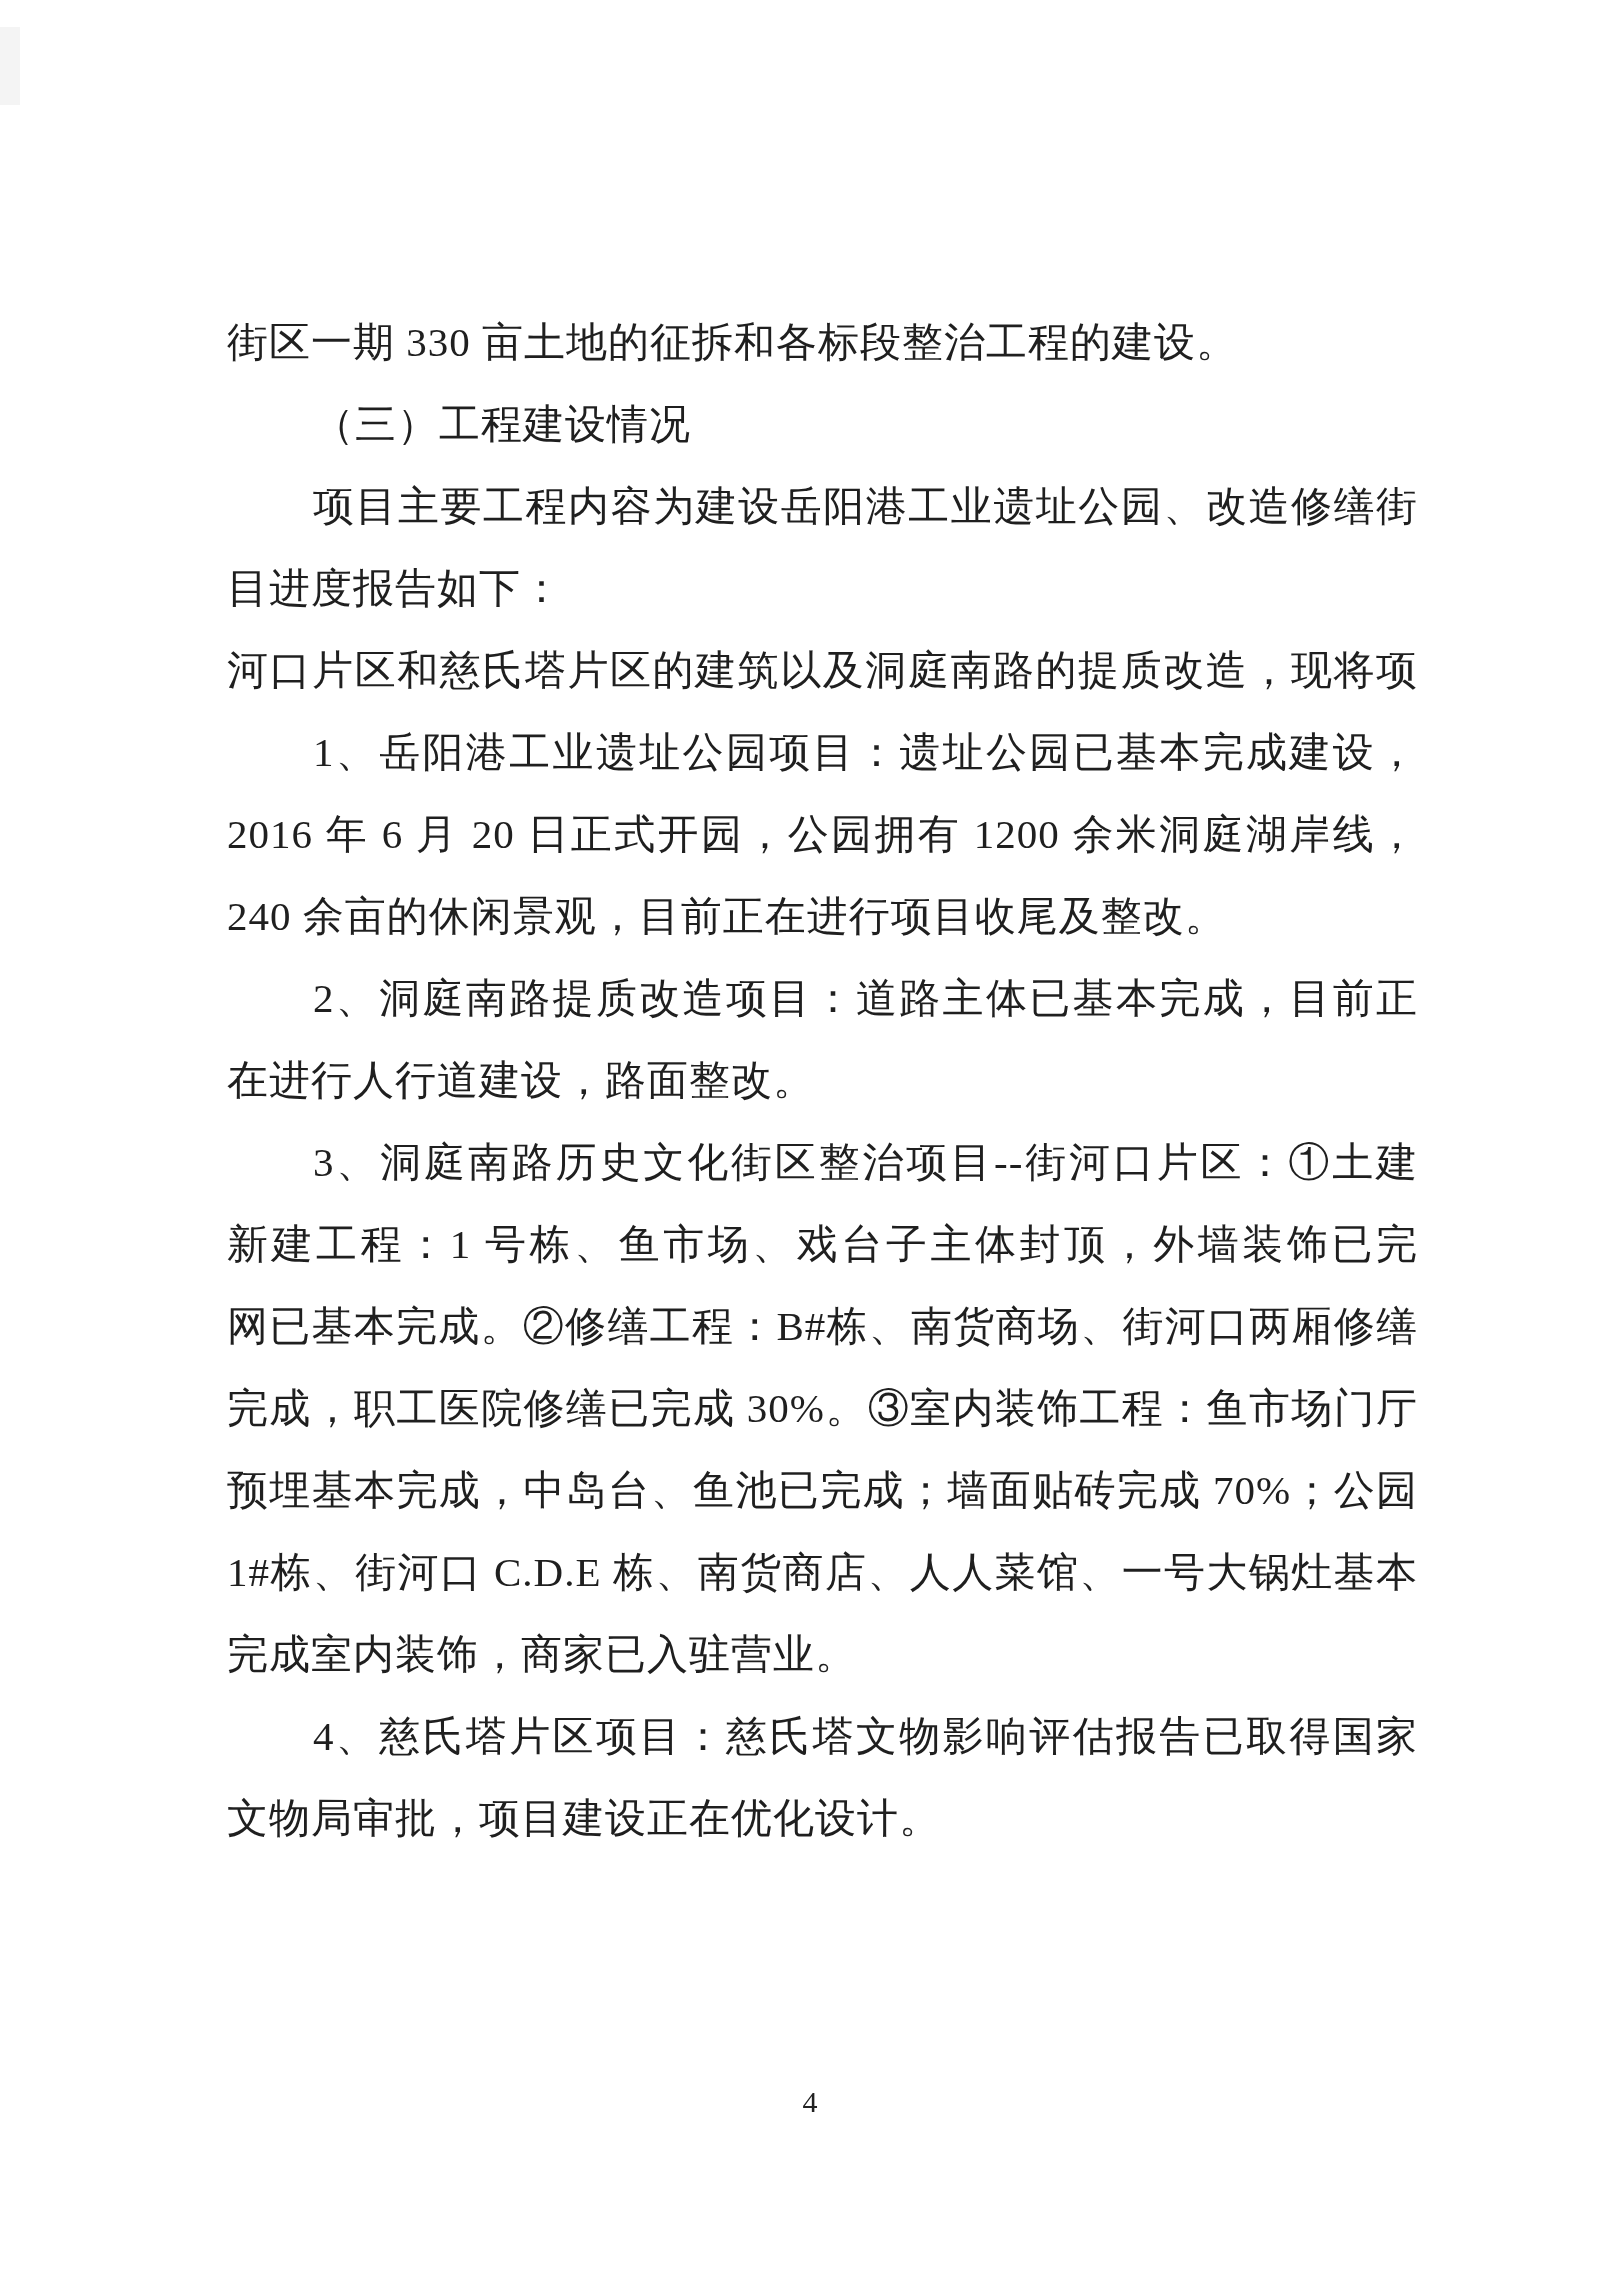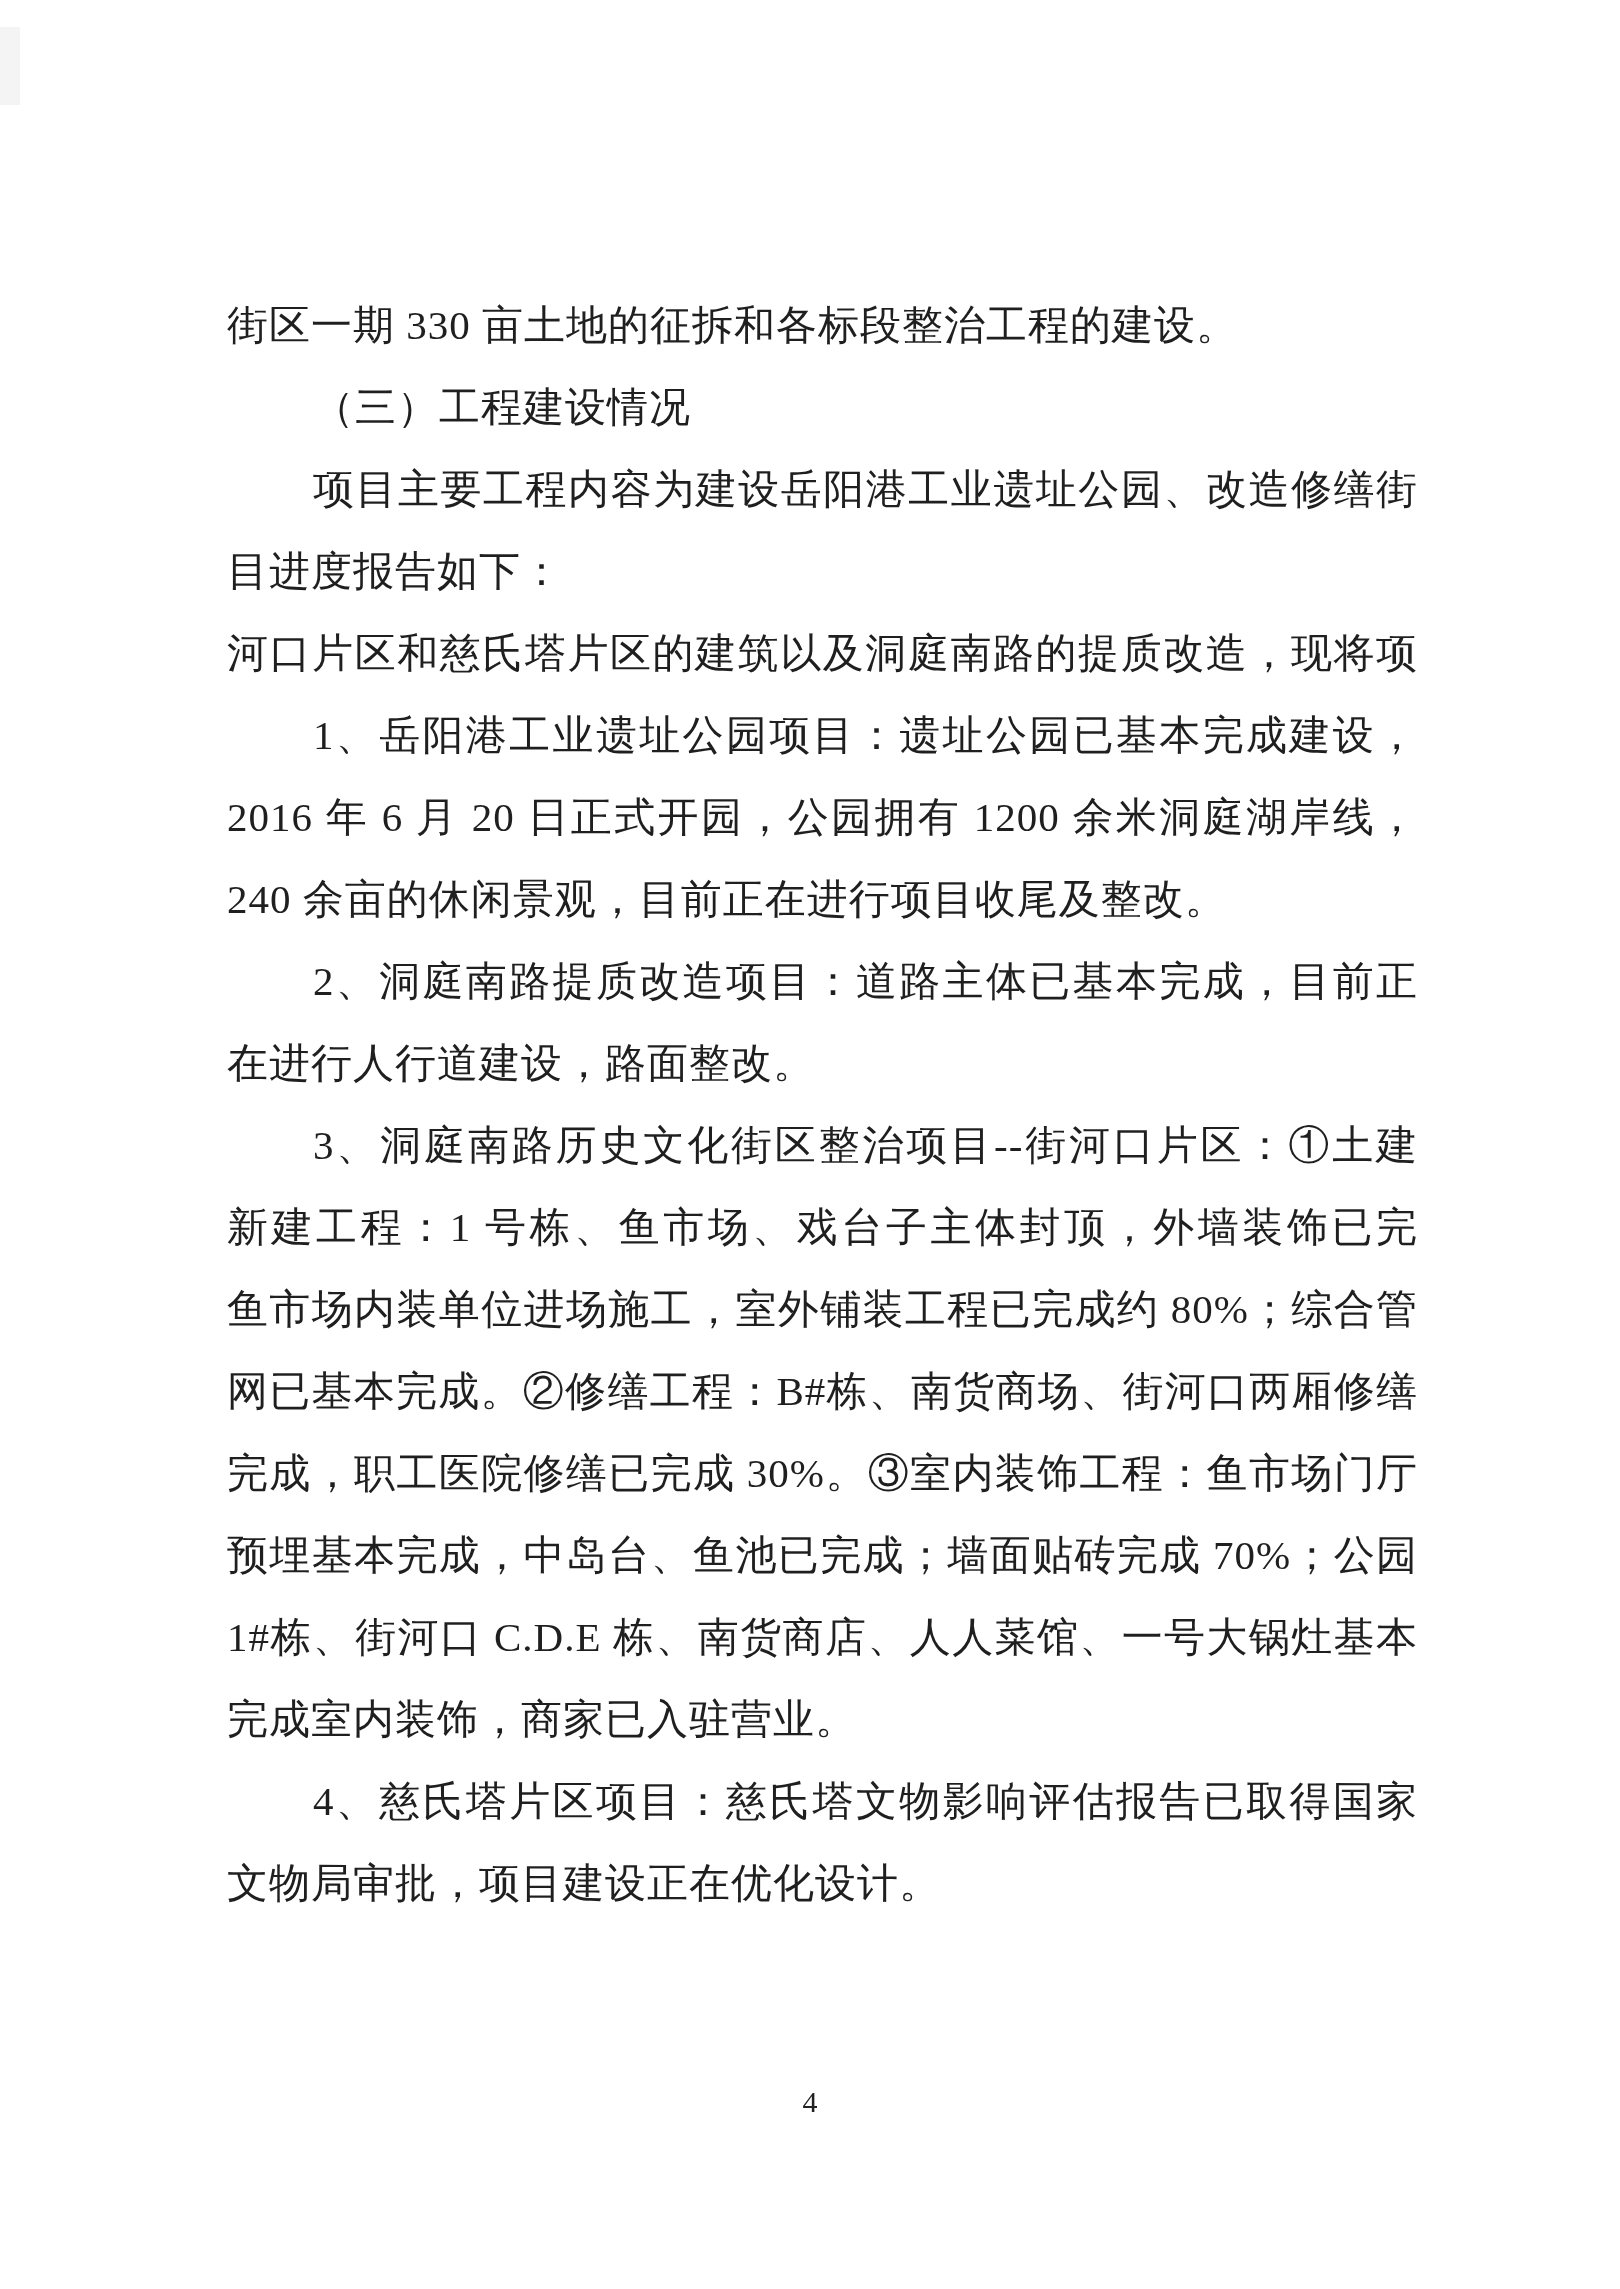--- a/index.html
+++ b/index.html
@@ -20,21 +20,21 @@
     position: absolute;
     left: 0;
     top: 27.4px;
     width: 19.6px;
     height: 78px;
     background: #f4f4f4;
   }
   .text-block {
     position: absolute;
     left: 227px;
-    top: 284px;
+    top: 301px;
     width: 1191px;
   }
   .line {
     box-sizing: border-box;
     width: 1191px;
     height: 82px;
     line-height: 82px;
     font-size: 41px;
     letter-spacing: 1px;
     white-space: nowrap;
@@ -89,21 +89,20 @@
     <div class="line"><span>240 余亩的休闲景观，目前正在进行项目收尾及整改。</span></div>
 
     <div class="line just indent"><span class="b">2、洞庭南路提质改造项目：</span><span>道路主体已基本完成，目前正</span></div>
 
     <div class="line"><span>在进行人行道建设，路面整改。</span></div>
 
     <div class="line just indent"><span class="b">3、洞庭南路历史文化街区整治项目--街河口片区：</span><span>①土建</span></div>
 
     <div class="line just"><span>新建工程：1 号栋、鱼市场、戏台子主体封顶，外墙装饰已完成；</span></div>
 
-    <div class="line just"><span>鱼市场内装单位进场施工，室外铺装工程已完成约 80%；综合管</span></div>
 
     <div class="line just"><span>网已基本完成。②修缮工程：B#栋、南货商场、街河口两厢修缮</span></div>
 
     <div class="line just"><span>完成，职工医院修缮已完成 30%。③室内装饰工程：鱼市场门厅</span></div>
 
 
     <div class="line just"><span>预埋基本完成，中岛台、鱼池已完成；墙面贴砖完成 70%；公园</span></div>
 
     <div class="line just"><span>1#栋、街河口 C.D.E 栋、南货商店、人人菜馆、一号大锅灶基本</span></div>
 

